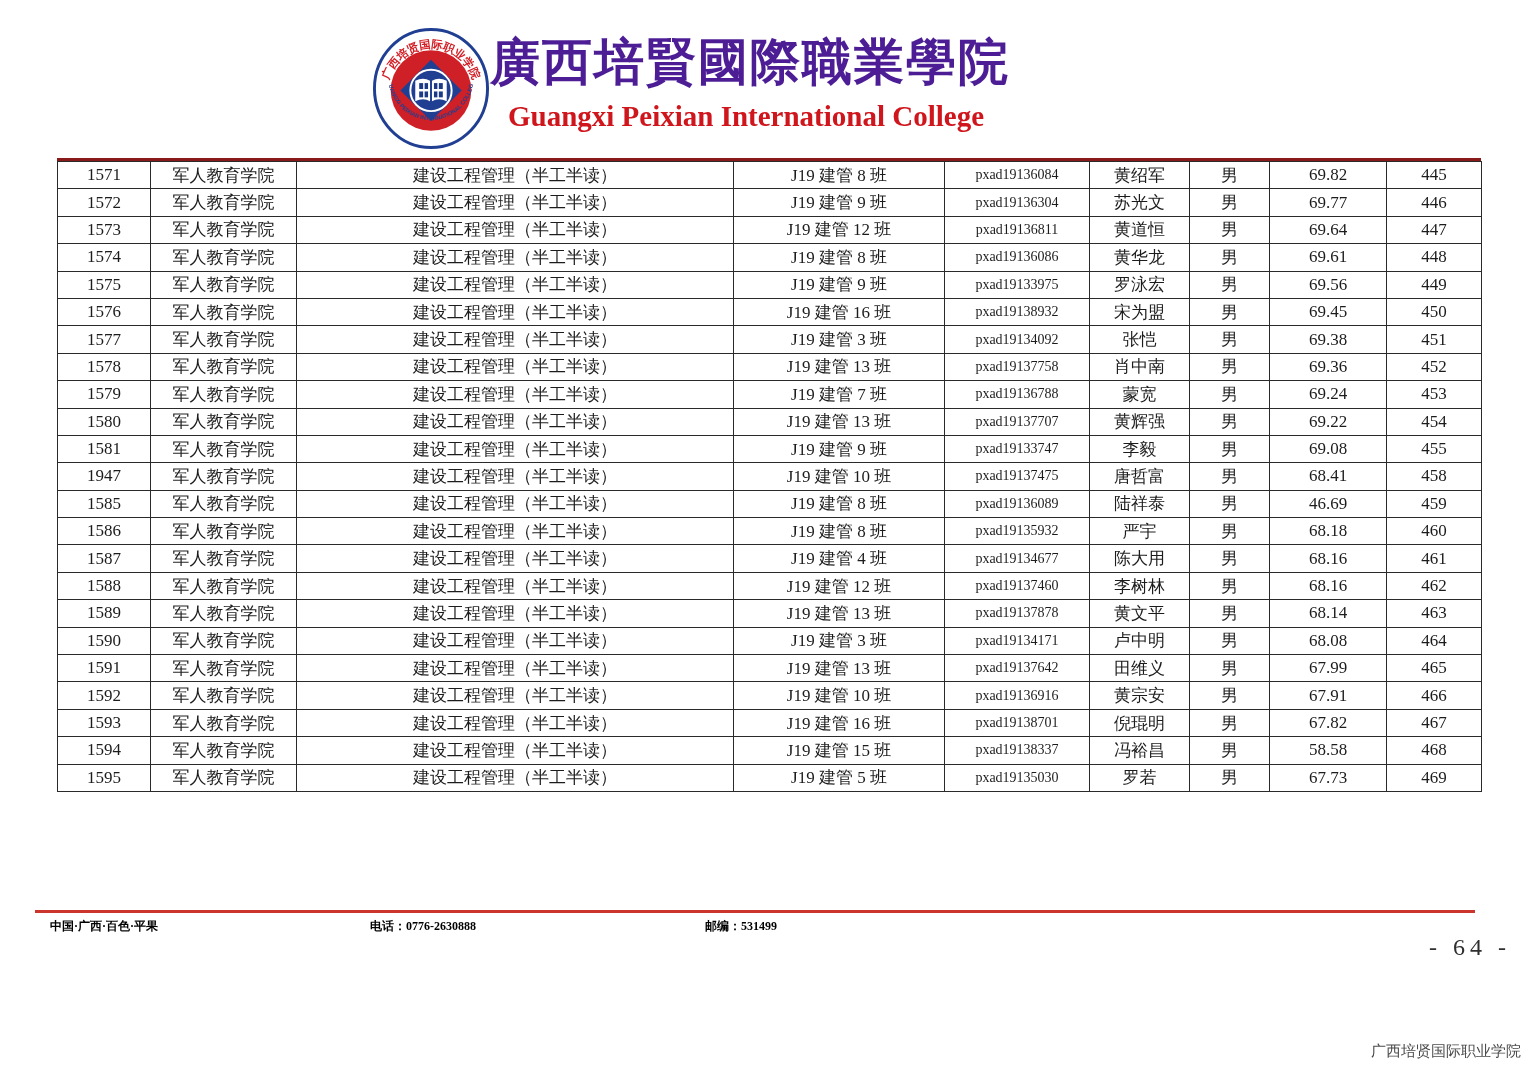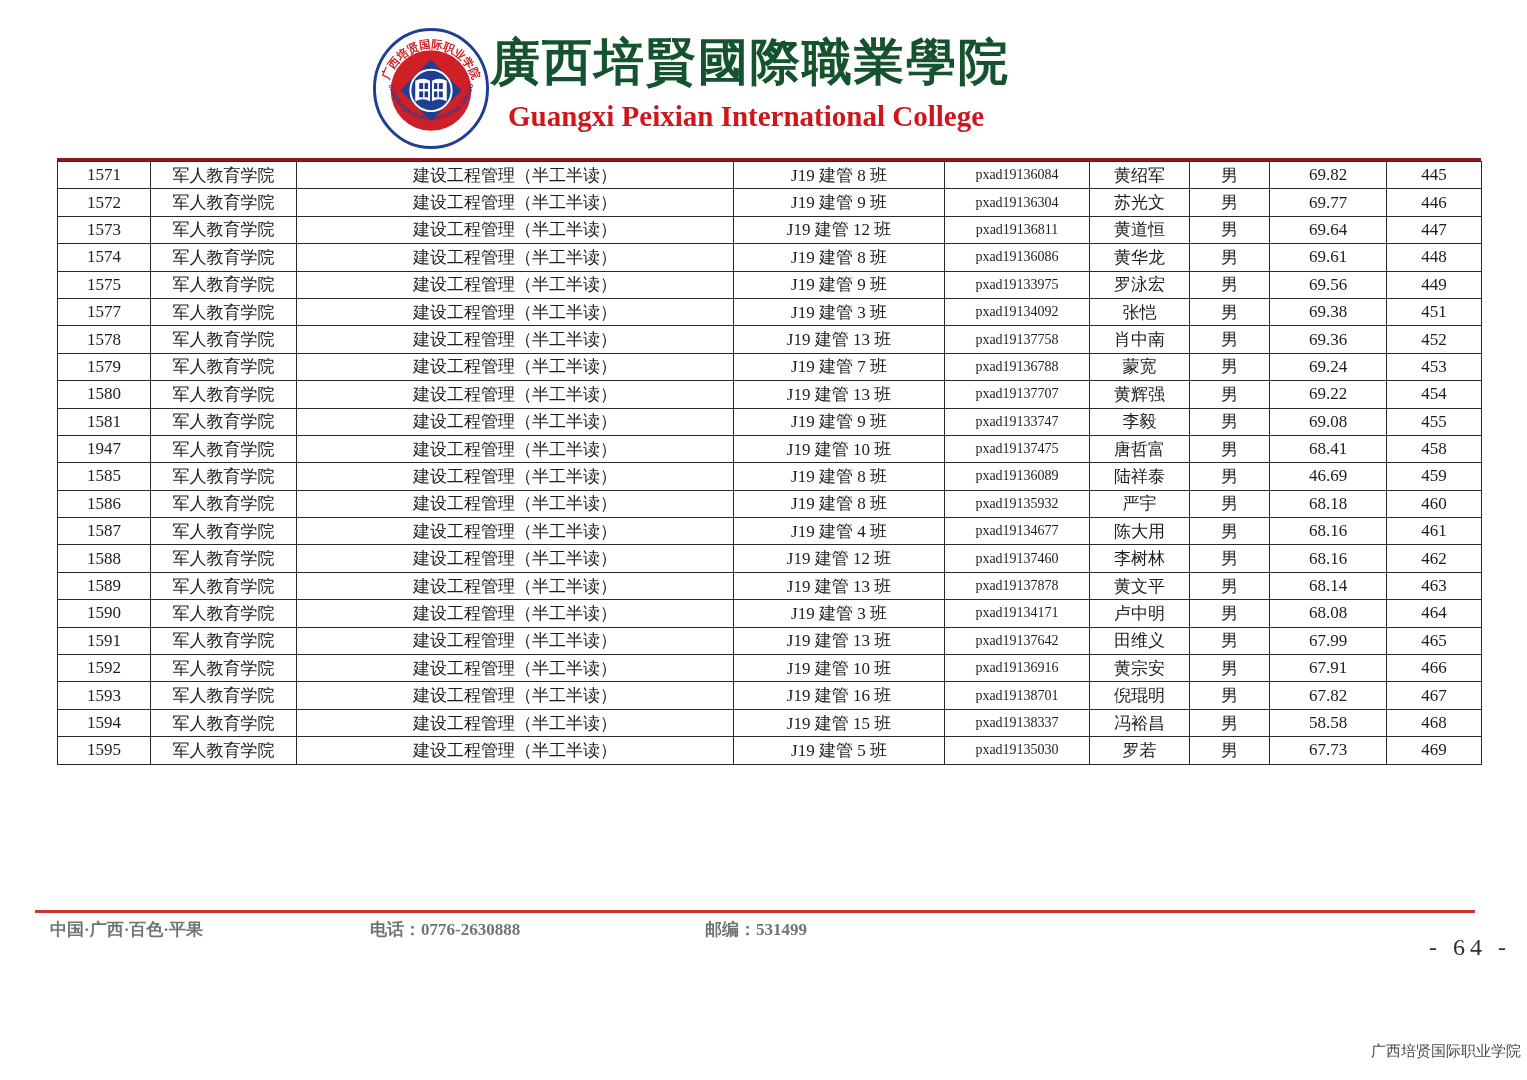--- a/index.html
+++ b/index.html
@@ -6,21 +6,21 @@
   html,body { background:#e9e9e9; }
   body { font-family:"Liberation Serif","DejaVu Serif",serif; }
   .page {
     position:relative; width:1527px; height:1080px;
     background:#ffffff; overflow:hidden; margin:0 auto;
   }
   
   .logo { position:absolute; left:372px; top:27px; width:118px; height:123px; }
   .titles { position:absolute; left:490px; top:24px; width:512px; text-align:center; }
   .title-zh {
-    font-size:50px; font-weight:bold; color:#14532d;
+    font-size:50px; font-weight:bold; color:#4c1d95;
     line-height:76px; letter-spacing:2px; white-space:nowrap;
     font-family:"DejaVu Serif","Liberation Serif",serif;
   }
   .title-en {
     font-size:29px; font-weight:bold; color:#d0161d;
     line-height:33px; white-space:nowrap;
     font-family:"Liberation Serif","DejaVu Serif",serif;
   }
   
   .table-wrap {
@@ -37,22 +37,22 @@
     text-align:center; vertical-align:middle;
     font-size:17px; color:#1c1c1c; white-space:nowrap; overflow:hidden;
   }
   table.roster td.col-student-id { font-size:14px; }
   
   .footer-rule {
     position:absolute; left:35px; top:910px; width:1440px; height:3px;
     background:#cb352b;
   }
   .footer-item {
-    position:absolute; top:918px; font-size:17px; font-weight:bold;
-    color:#737373; white-space:nowrap;
+    position:absolute; top:918px; font-size:12px; font-weight:bold;
+    color:#000000; white-space:nowrap;
   }
   .footer-address  { left:50px; }
   .footer-phone    { left:370px; }
   .footer-postcode { left:705px; }
   .page-number {
     position:absolute; left:1429px; top:934px;
     font-size:24px; color:#2f2f2f; letter-spacing:5px; white-space:nowrap;
   }
   .corner-text {
     position:absolute; left:1371px; top:1042px;
@@ -163,20 +163,31 @@
             <td class="col-college">军人教育学院</td>
             <td class="col-major">建设工程管理（半工半读）</td>
             <td class="col-class">J19 建管 9 班</td>
             <td class="col-student-id">pxad19133975</td>
             <td class="col-name">罗泳宏</td>
             <td class="col-gender">男</td>
             <td class="col-score">69.56</td>
             <td class="col-rank">449</td>
           </tr>
           <tr>
+            <td class="col-serial">1576</td>
+            <td class="col-college">军人教育学院</td>
+            <td class="col-major">建设工程管理（半工半读）</td>
+            <td class="col-class">J19 建管 16 班</td>
+            <td class="col-student-id">pxad19138932</td>
+            <td class="col-name">宋为盟</td>
+            <td class="col-gender">男</td>
+            <td class="col-score">69.45</td>
+            <td class="col-rank">450</td>
+          </tr>
+          <tr>
             <td class="col-serial">1577</td>
             <td class="col-college">军人教育学院</td>
             <td class="col-major">建设工程管理（半工半读）</td>
             <td class="col-class">J19 建管 3 班</td>
             <td class="col-student-id">pxad19134092</td>
             <td class="col-name">张恺</td>
             <td class="col-gender">男</td>
             <td class="col-score">69.38</td>
             <td class="col-rank">451</td>
           </tr>

